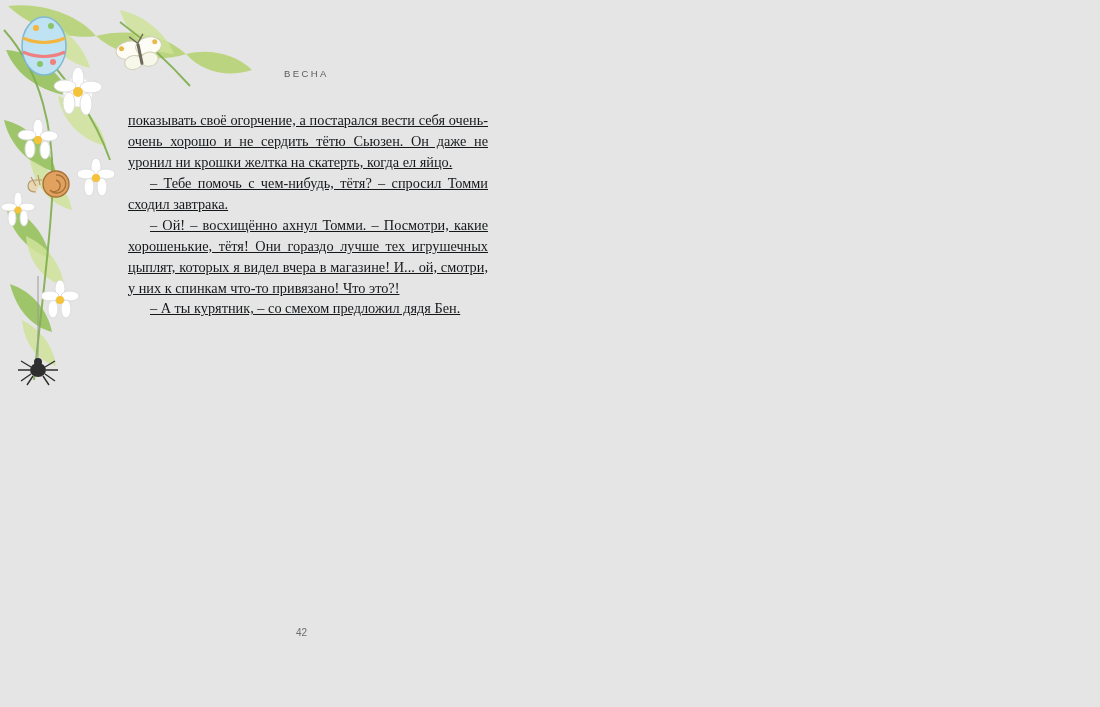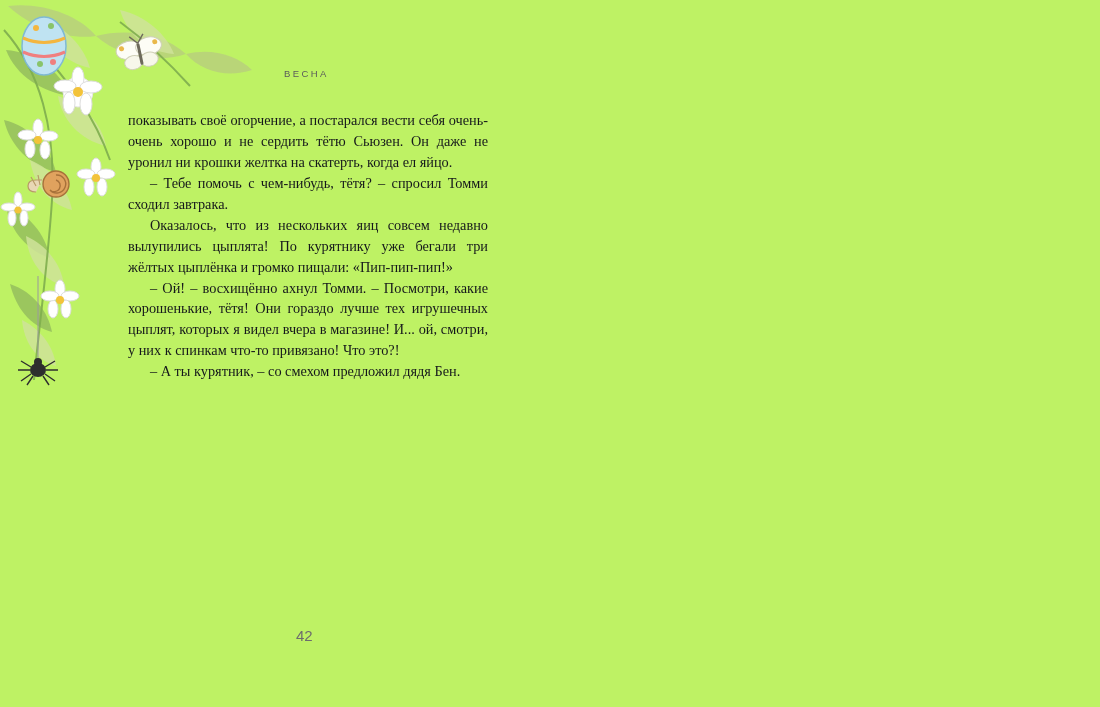--- a/index.html
+++ b/index.html
@@ -11,21 +11,21 @@
     width: 1100px;
     height: 707px;
     overflow: hidden;
     font-family: "Liberation Serif", serif;
     color: #1a1a1a;
   }
   .spread {
     position: relative;
     width: 1100px;
     height: 707px;
-    background: #bef264;
+    background: #e5e5e5;
   }
 
   
   .floral {
     position: absolute;
     left: 0;
     top: 0;
     width: 270px;
     height: 430px;
     pointer-events: none;
@@ -53,35 +53,36 @@
 
   .col {
     position: absolute;
     width: 360px;
     font-size: 14.3px;
     line-height: 1.465;
     text-align: justify;
     text-justify: inter-word;
     hyphens: manual;
     color: #15181b;
+    text-decoration: underline;
   }
   .col.left  { left: 128px; top: 110px; }
 
   .col p {
     margin: 0;
     text-indent: 22px;
   }
   .col p.noindent { text-indent: 0; }
 
   .folio {
     position: absolute;
     left: 296px;
     top: 627px;
     font-family: "Liberation Sans", sans-serif;
-    font-size: 15px;
+    font-size: 10px;
     color: #6d6d6d;
   }
 </style>
 </head>
 <body>
 
 <div class="spread">
 
   <svg class="floral" viewBox="0 0 270 430" xmlns="http://www.w3.org/2000/svg">
 
@@ -205,21 +206,20 @@
       </g>
     </g>
   </svg>
 
   <div class="page page-left">
     <div class="running-head left">ВЕСНА</div>
 
     <div class="col left">
       <p class="noindent">показывать своё огорчение, а постарался вести себя очень-очень хорошо и не сердить тётю Сьюзен. Он даже не уронил ни крошки желтка на скатерть, когда ел яйцо.</p>
       <p>– Тебе помочь с чем-нибудь, тётя? – спросил Томми сходил завтрака.</p>
-      <p>Оказалось, что из нескольких яиц совсем недавно вылупились цыплята! По курятнику уже бегали три жёлтых цыплёнка и громко пищали: «Пип-пип-пип!»</p>
       <p>– Ой! – восхищённо ахнул Томми. – Посмотри, какие хорошенькие, тётя! Они гораздо лучше тех игрушечных цыплят, которых я видел вчера в магазине! И... ой, смотри, у них к спинкам что-то привязано! Что это?!</p>
       <p>– А ты курятник, – со смехом предложил дядя Бен.</p>
     </div>
 
     <div class="folio">42</div>
   </div>
 
   <div class="page page-right">
     
 

